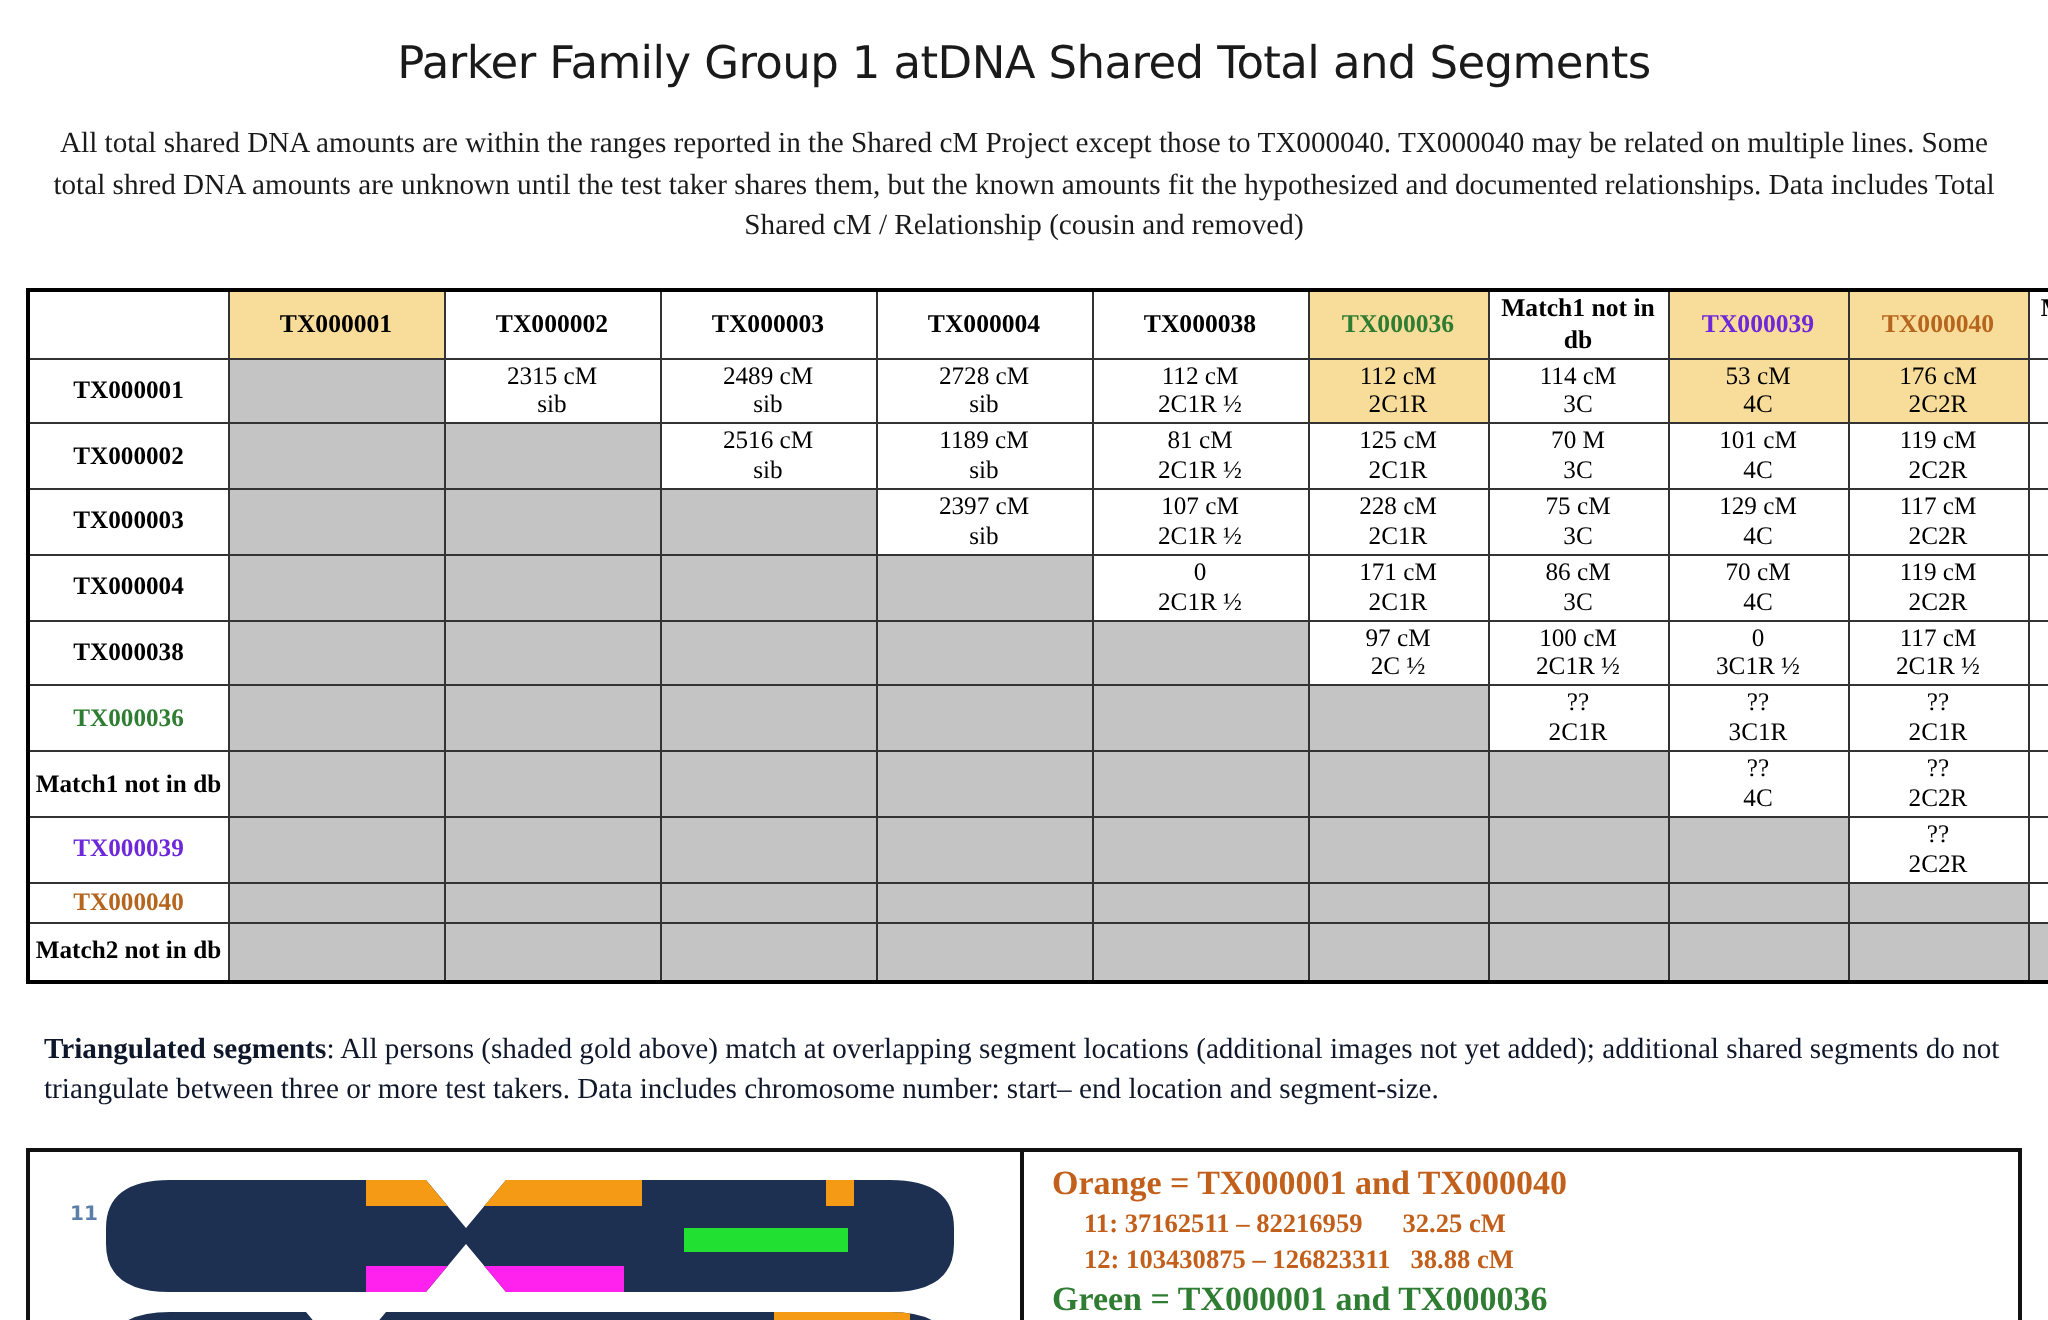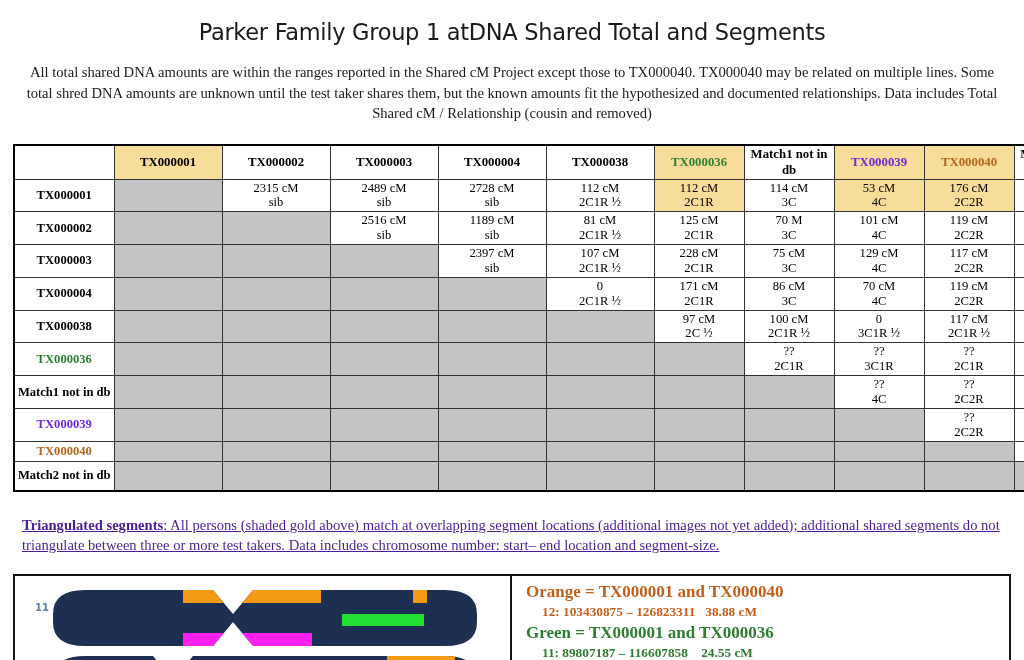--- a/index.html
+++ b/index.html
@@ -79,22 +79,21 @@
   .txt-green  { color: #2e7d32; }
   .txt-pink   { color: #6d28d9; }
   .txt-brown  { color: #b5651d; }
 
   
   .tri-note {
     font-family: "Liberation Serif", "DejaVu Serif", serif;
     font-size: 14.6px;
     line-height: 1.4;
     padding: 8px 10px 4px 22px;
-    color: #4c1d95;
-    text-decoration: underline;
+    color: #0f172a;
   }
   .tri-note b { font-weight: bold; }
 
   
   .chr-panel {
     margin: 2px 13px 0 13px;
     border: 2px solid #111;
     height: 142px;
     display: flex;
     background: #ffffff;
@@ -492,20 +491,21 @@
         <rect x="372" y="100" width="70" height="12" fill="#22e032"></rect>
 
         <rect x="372" y="119" width="28" height="17" fill="#ff22ee"></rect>
       </g>
     </svg>
   </div>
 
   <div class="chr-right" id="segment-legend">
       <div class="legend-group">
         <div class="legend-head lg-orange">Orange = TX000001 and TX000040</div>
+        <div class="legend-line lg-orange">11: 37162511 – 82216959      32.25 cM</div>
         <div class="legend-line lg-orange">12: 103430875 – 126823311   38.88 cM</div>
       </div>
       <div class="legend-group">
         <div class="legend-head lg-green">Green = TX000001 and TX000036</div>
         <div class="legend-line lg-green">11: 89807187 – 116607858    24.55 cM</div>
         <div class="legend-line lg-green">12: 103885115 – 127263239   39.42 cM</div>
       </div>
     </div>
 </div>
 

